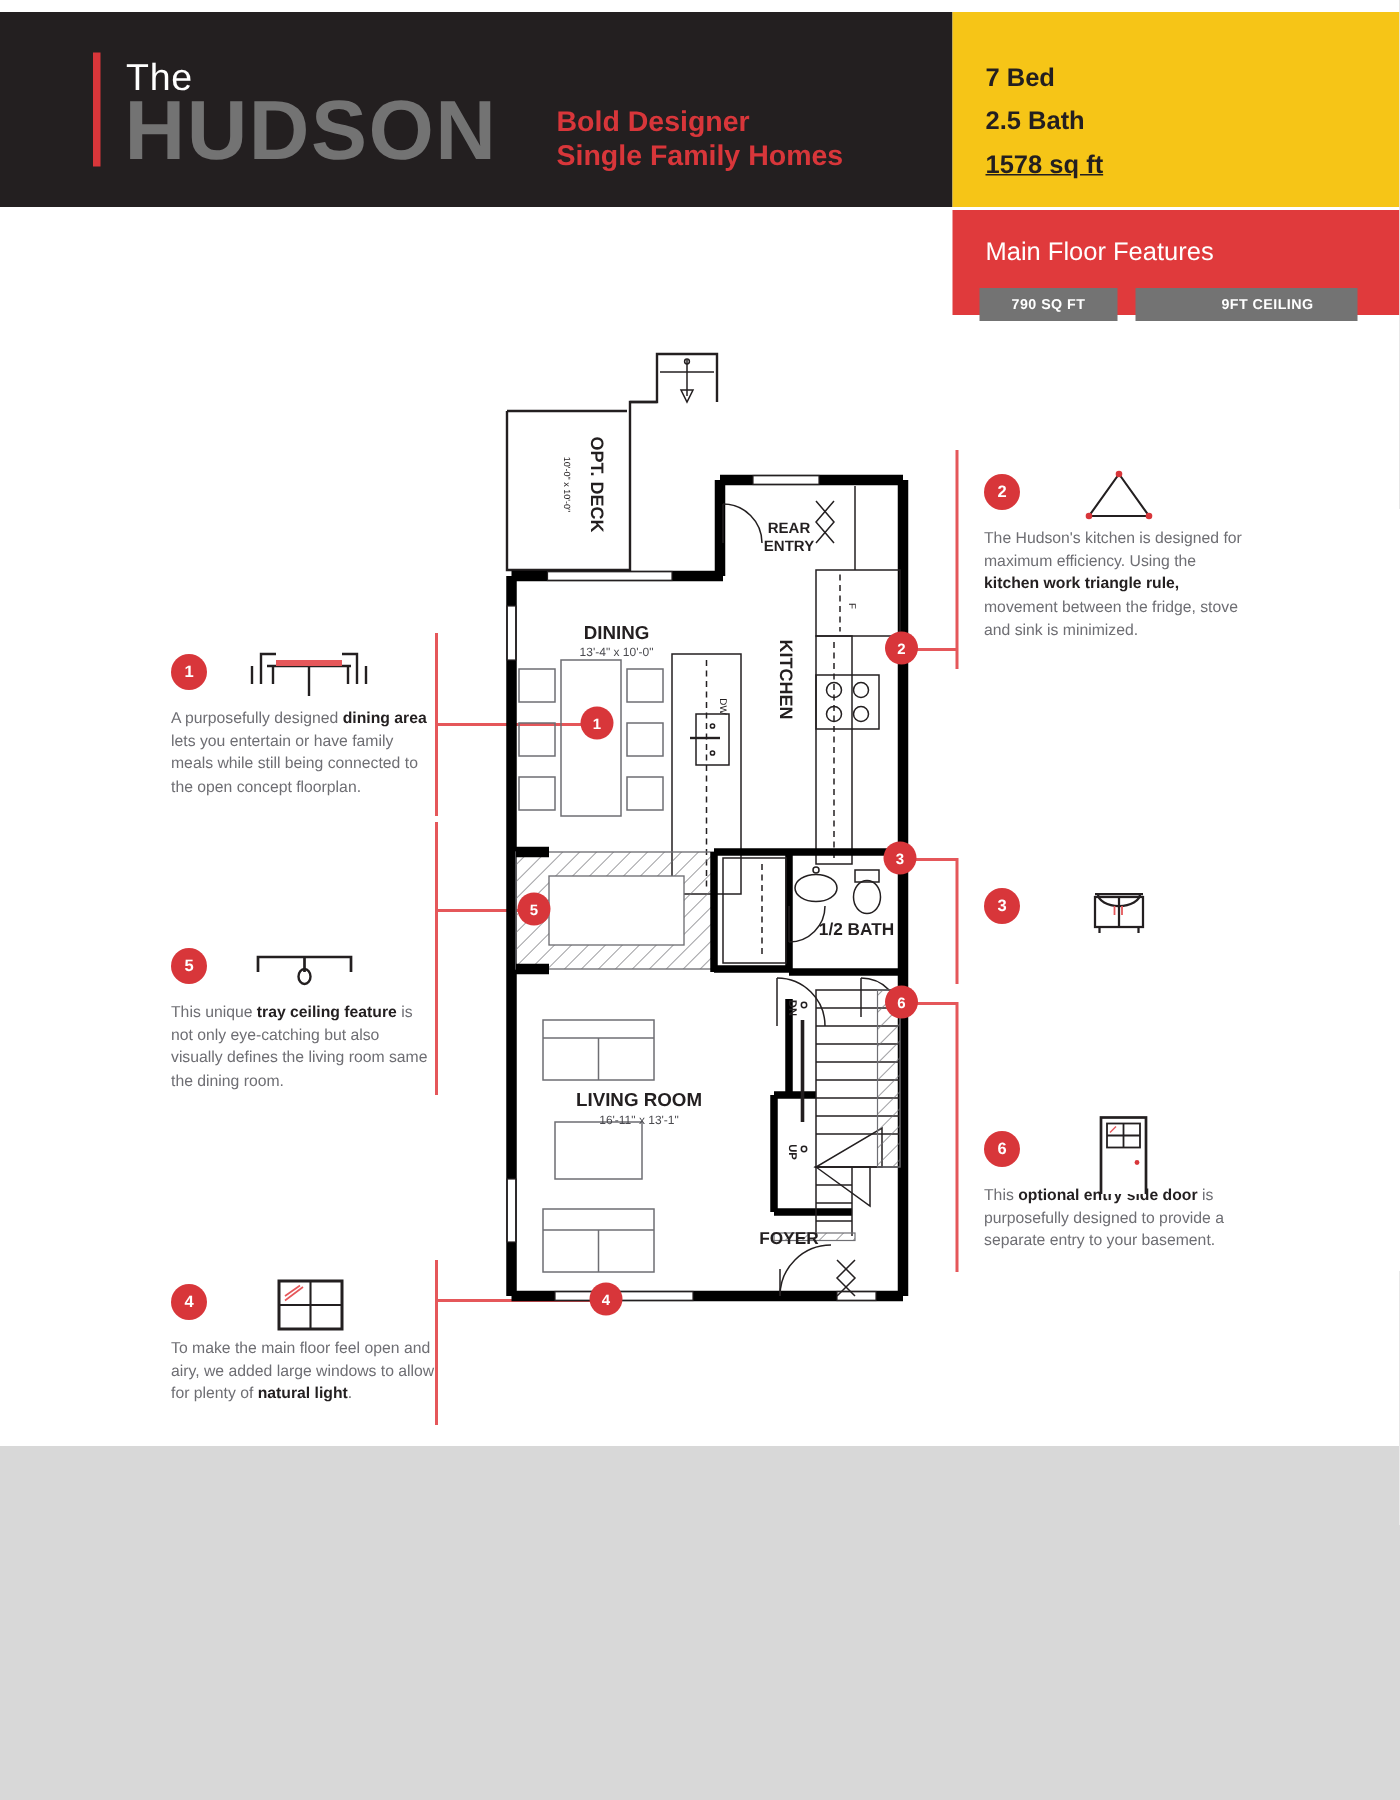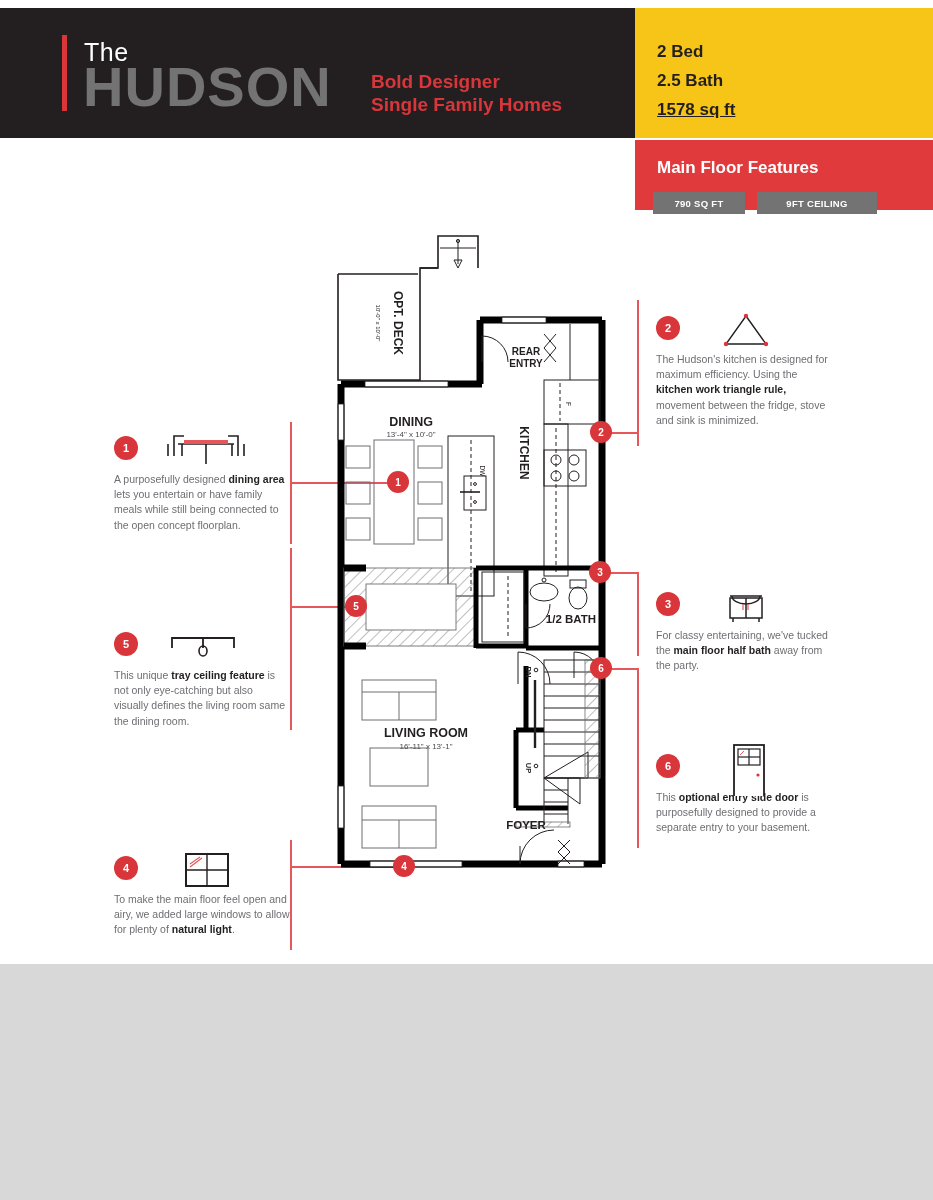--- a/index.html
+++ b/index.html
@@ -11,25 +11,25 @@
   .hdr-rule{position:absolute;left:62px;top:35px;width:5px;height:76px;background:#d8363a;}
   .hdr-the{position:absolute;left:84px;top:38px;color:#ffffff;font-size:25px;letter-spacing:.5px;}
   .hdr-name{position:absolute;left:83px;top:60px;color:#737373;font-size:56px;font-weight:bold;letter-spacing:1px;line-height:.95;}
   .hdr-sub{position:absolute;left:371px;top:70px;color:#d8363a;font-size:19px;font-weight:bold;line-height:1.22;}
 
   .hdr-yellow{position:absolute;left:635px;top:8px;width:298px;height:130px;background:#f6c517;}
   .hdr-spec{position:absolute;left:657px;color:#231f20;font-size:17px;font-weight:bold;}
   .spec0{top:42px;} .spec1{top:71px;} .spec2{top:100px;text-decoration:underline;}
 
   .hdr-red{position:absolute;left:635px;top:140px;width:298px;height:70px;background:#e03a3c;}
-  .mff-title{position:absolute;left:657px;top:158px;color:#ffffff;font-size:17px;font-weight:bold;}
+  .mff-title{position:absolute;left:657px;top:158px;color:#ffffff;font-size:17px;font-weight:normal;}
   .badge{position:absolute;top:192px;height:22px;background:#737373;color:#ffffff;font-size:9.5px;
          font-weight:bold;display:flex;align-items:center;justify-content:center;letter-spacing:.3px;}
   .badge0{left:653px;width:92px;}
-  .badge1{left:757px;width:120px;}
+  .badge1{left:757px;width:120px;padding-left:28px;}
 
   
   .callout{position:absolute;width:176px;}
   .cnum{width:24px;height:24px;border-radius:50%;background:#d8363a;color:#fff;font-size:11px;
         font-weight:bold;display:flex;align-items:center;justify-content:center;}
   .cbody{margin-top:12px;font-size:10.5px;line-height:1.45;color:#6e6e73;}
   .cbody b{color:#231f20;}
   .cicon{position:absolute;top:-6px;left:46px;width:90px;height:42px;}
 
   .co1{left:114px;top:436px;}
@@ -64,21 +64,21 @@
   <div class="hdr-black"></div>
   <div class="hdr-rule"></div>
   <div class="hdr-the">The</div>
   <div class="hdr-name">HUDSON</div>
   <div class="hdr-sub">
     <div>Bold Designer</div>
     <div>Single Family Homes</div>
   </div>
 
   <div class="hdr-yellow"></div>
-  <div class="hdr-spec spec0">2 Bed</div>
+  <div class="hdr-spec spec0">7 Bed</div>
   <div class="hdr-spec spec1">2.5 Bath</div>
   <div class="hdr-spec spec2">1578 sq ft</div>
 
   <div class="hdr-red"></div>
   <div class="mff-title">Main Floor Features</div>
   <div class="badge badge0">790 SQ FT</div>
   <div class="badge badge1">9FT CEILING</div>
 
   <div class="ln lnv" style="left:290px;top:422px;height:122px;"></div>
   <div class="ln lnh" style="left:290px;top:482px;width:110px;"></div>
@@ -383,21 +383,20 @@
         <rect x="28" y="12" width="32" height="20"></rect>
         <line x1="44" y1="12" x2="44" y2="32"></line>
         <line x1="31" y1="32" x2="31" y2="36"></line>
         <line x1="57" y1="32" x2="57" y2="36"></line>
       </g>
       <g stroke="#e5575a" stroke-width="1.2">
         <line x1="41" y1="18" x2="41" y2="24"></line>
         <line x1="46" y1="18" x2="46" y2="24"></line>
       </g>
     </svg>
-    <div class="cbody"><span>For classy entertaining, we've tucked the </span><b>main floor half bath</b><span> away from the party.</span></div>
   </div>
 
   <div class="callout co6">
     <div class="cnum">6</div>
     <svg class="cicon" viewBox="0 0 90 42" style="top:-22px;height:64px;">
       <rect x="32" y="2" width="30" height="54" fill="#fff" stroke="#231f20" stroke-width="1.8"></rect>
       <rect x="36" y="6" width="22" height="16" fill="none" stroke="#231f20" stroke-width="1.2"></rect>
       <line x1="47" y1="6" x2="47" y2="22" stroke="#231f20" stroke-width="1.2"></line>
       <line x1="36" y1="14" x2="58" y2="14" stroke="#231f20" stroke-width="1.2"></line>
       <line x1="38" y1="12" x2="42" y2="8" stroke="#e5575a" stroke-width="1"></line>

